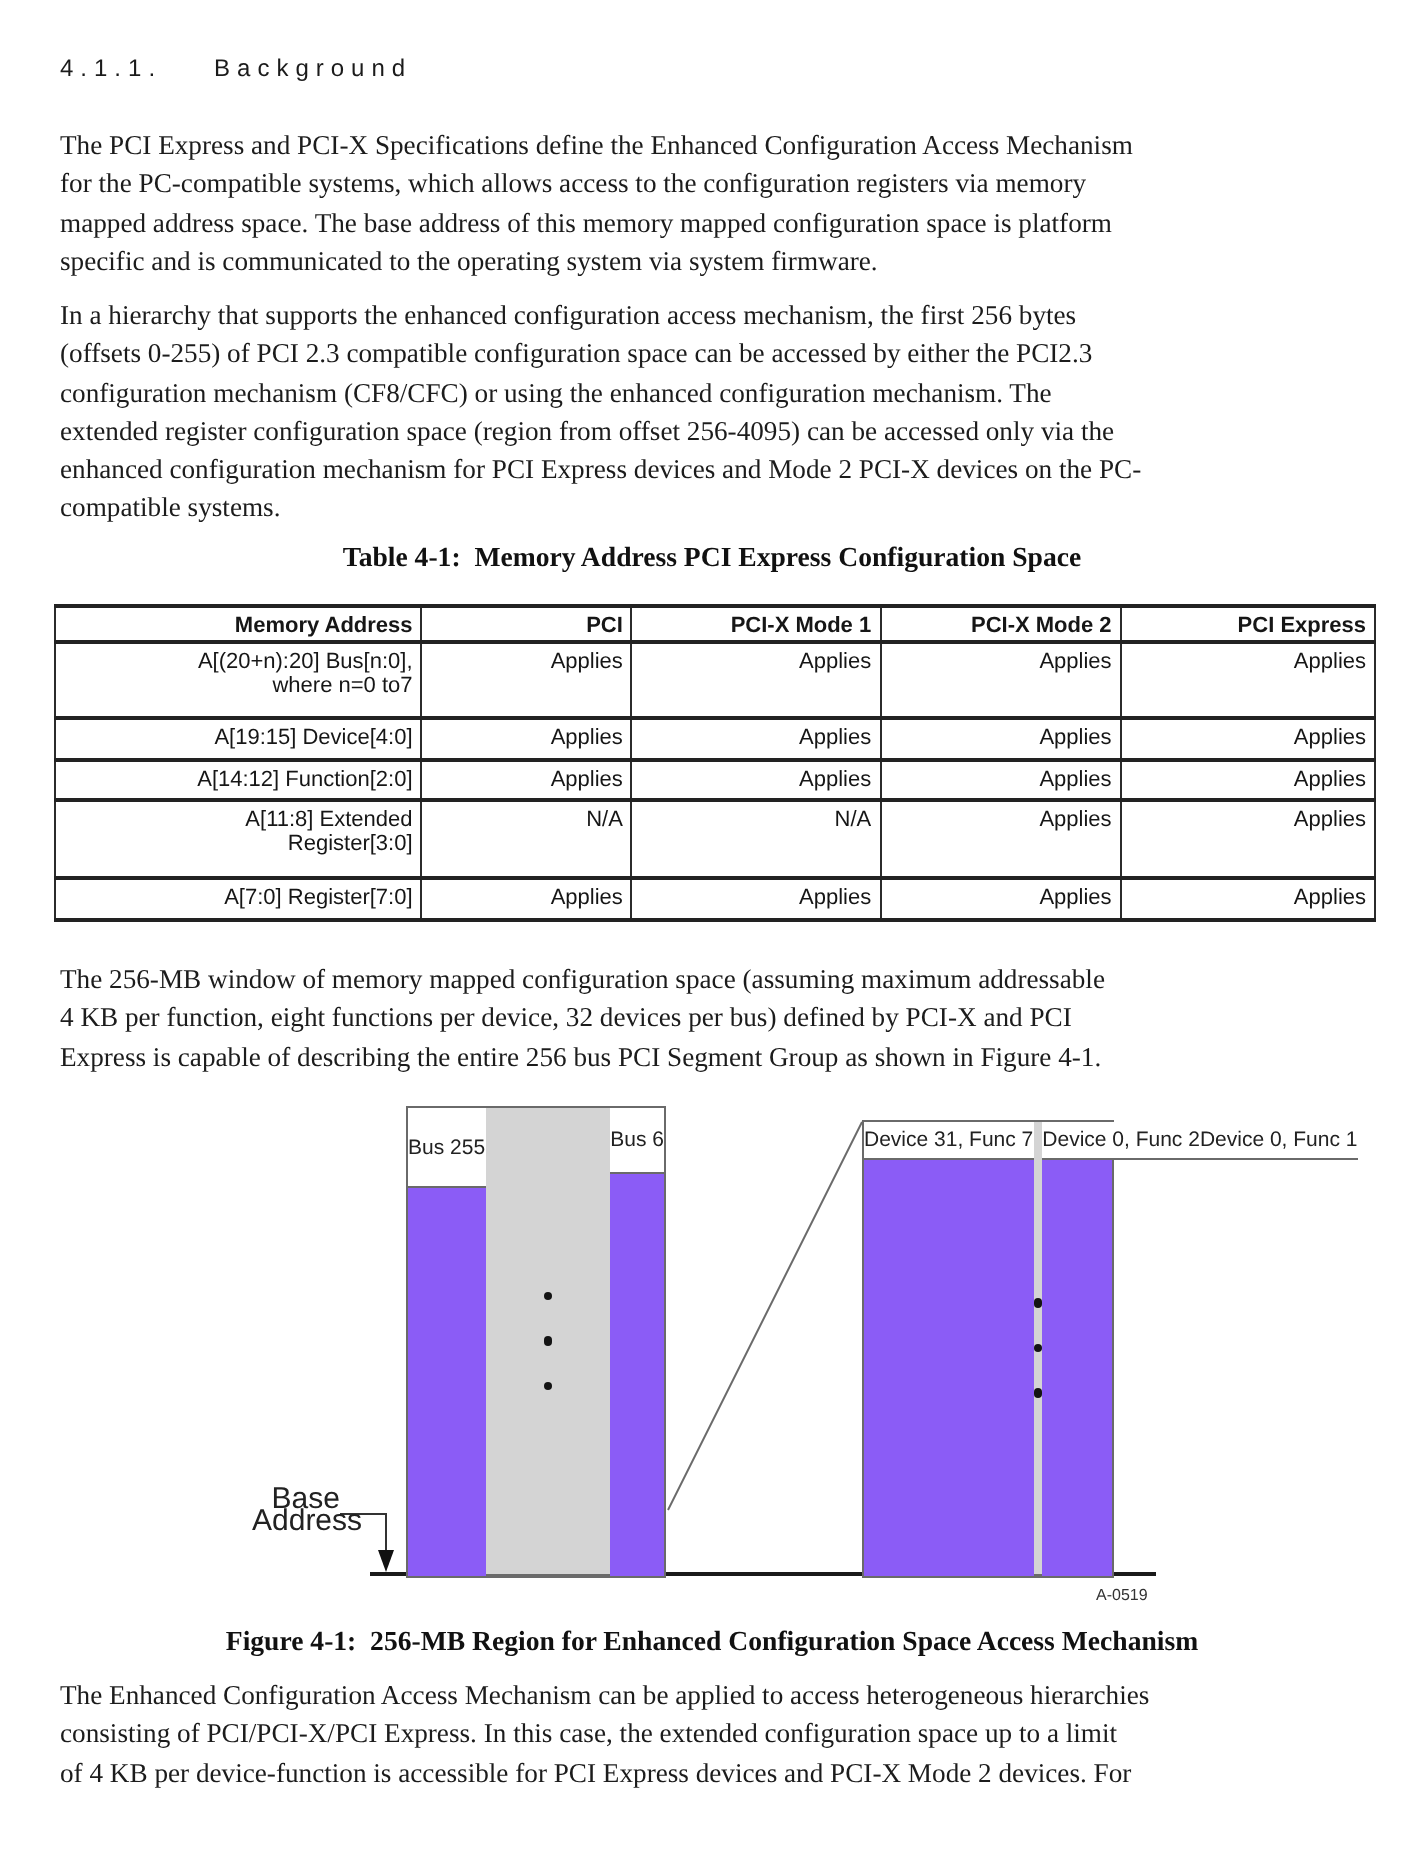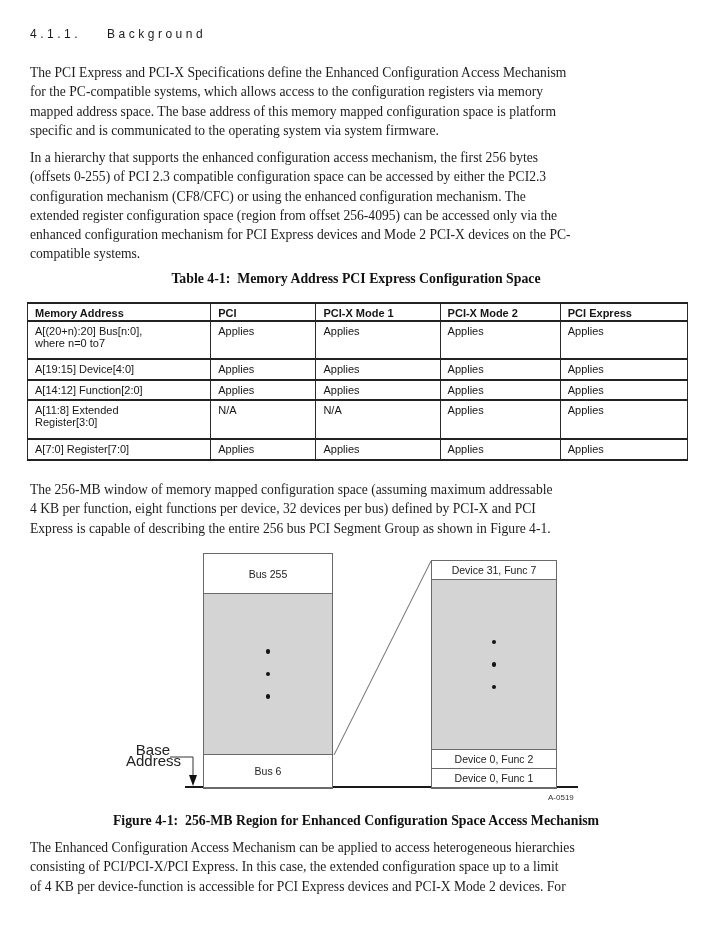--- a/index.html
+++ b/index.html
@@ -31,34 +31,34 @@
   .tbl-title { top:271px; }
   .fig-caption { top:813px; }
   table.cfg {
     position:absolute; left:27px; top:302px;
     border-collapse:collapse; table-layout:fixed; width:661px;
     font-family:"Liberation Sans", sans-serif; font-size:11px; color:#161616;
   }
   table.cfg th, table.cfg td {
     border-left:1px solid #2b2b2b; border-right:1px solid #2b2b2b;
     border-top:2px solid #222; border-bottom:2px solid #222;
-    text-align:left; vertical-align:top;
+    text-align:right; vertical-align:top;
     padding:3px 4px 0 7px; white-space:pre-line;
   }
   table.cfg th { font-weight:bold; }
   tr.hrow  th { height:18px; }
   tr.row-0 td { height:38px; }
   tr.row-1 td { height:21px; }
   tr.row-2 td { height:20px; }
   tr.row-3 td { height:39px; }
   tr.row-4 td { height:21px; }
   .figure { position:absolute; left:0; top:550px; width:712px; height:262px; }
   .fig-lines { position:absolute; left:0; top:0; }
   .stack {
-    position:absolute; display:flex; flex-direction:column;
+    position:absolute; display:flex; flex-direction:row;
     border:1px solid #6a6a6a; background:#8b5cf6;
     font-family:"Liberation Sans", sans-serif; font-size:10.5px; color:#222;
   }
   .stack-left  { left:203px; top:3px;  width:130px; height:236px; }
   .stack-right { left:431px; top:10px; width:126px; height:229px; }
   .cell {
     display:flex; align-items:center; justify-content:center;
     border-bottom:1px solid #6a6a6a; background:#fff; flex:0 0 auto;
   }
   .cell.last { border-bottom:none; }

